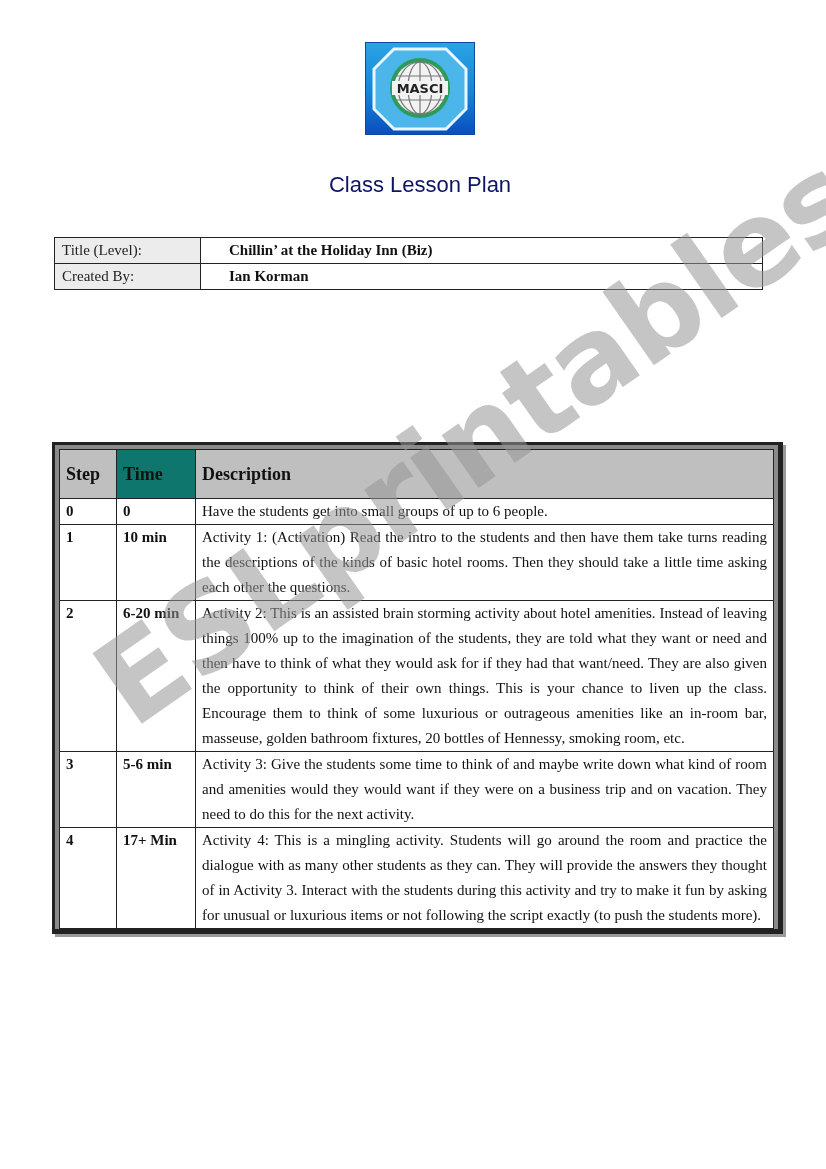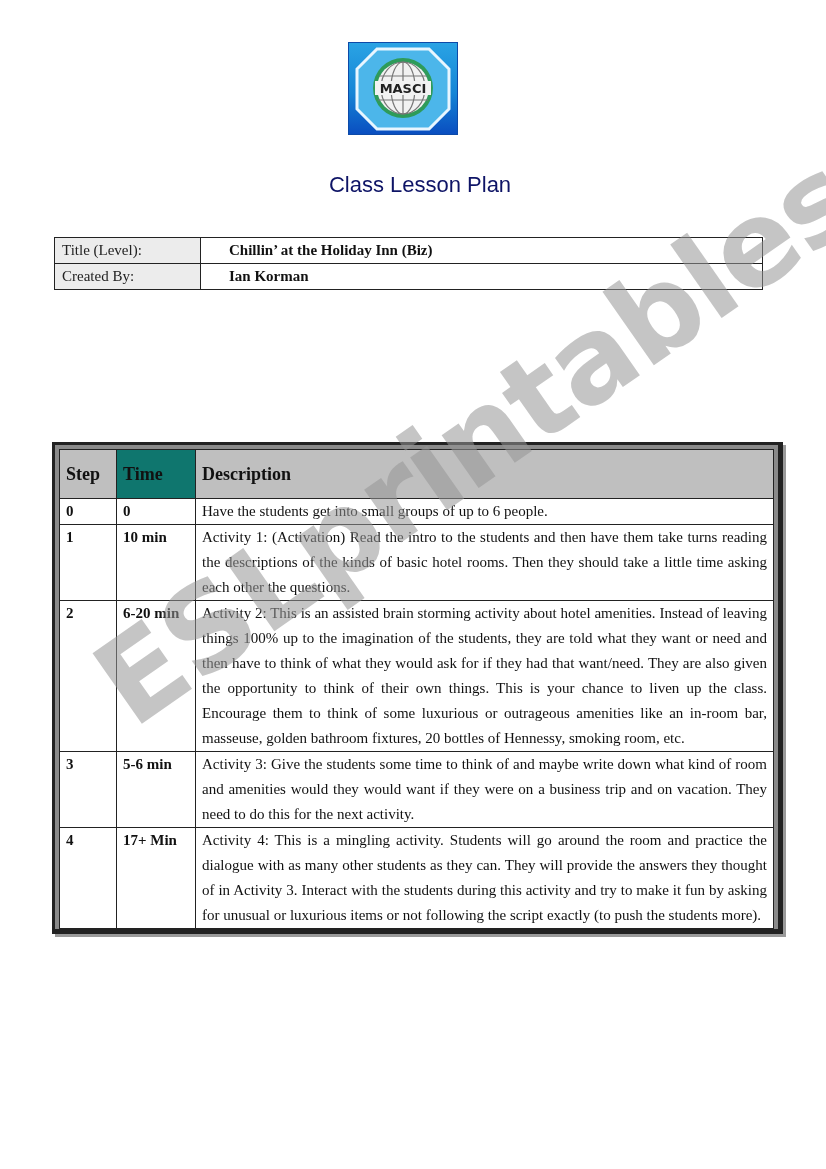--- a/index.html
+++ b/index.html
@@ -1,21 +1,21 @@
 <!DOCTYPE html>
 <html><head>
 <meta charset="utf-8">
 <style>
   html, body { margin: 0; padding: 0; }
   body {
     width: 826px; height: 1169px; background: #ffffff; position: relative; overflow: hidden;
     font-family: "DejaVu Serif", "Liberation Serif", serif; color: #111;
   }
   .logo {
-    position: absolute; left: 348px; top: 42px; width: 108px; height: 91px;
+    position: absolute; left: 365px; top: 42px; width: 108px; height: 91px;
     background: linear-gradient(180deg, #2aa3e4 0%, #1585d6 55%, #0a4ec0 100%);
     border: 1px solid #0d4aa8;
   }
   .logo svg { position: absolute; left: 0; top: 0; }
   .title {
     position: absolute; left: 0; width: 840px; top: 172px; text-align: center;
     font-family: "Liberation Sans", "DejaVu Sans", sans-serif; font-size: 22px; color: #0e1466;
   }
   table { border-collapse: collapse; }
   .info {

